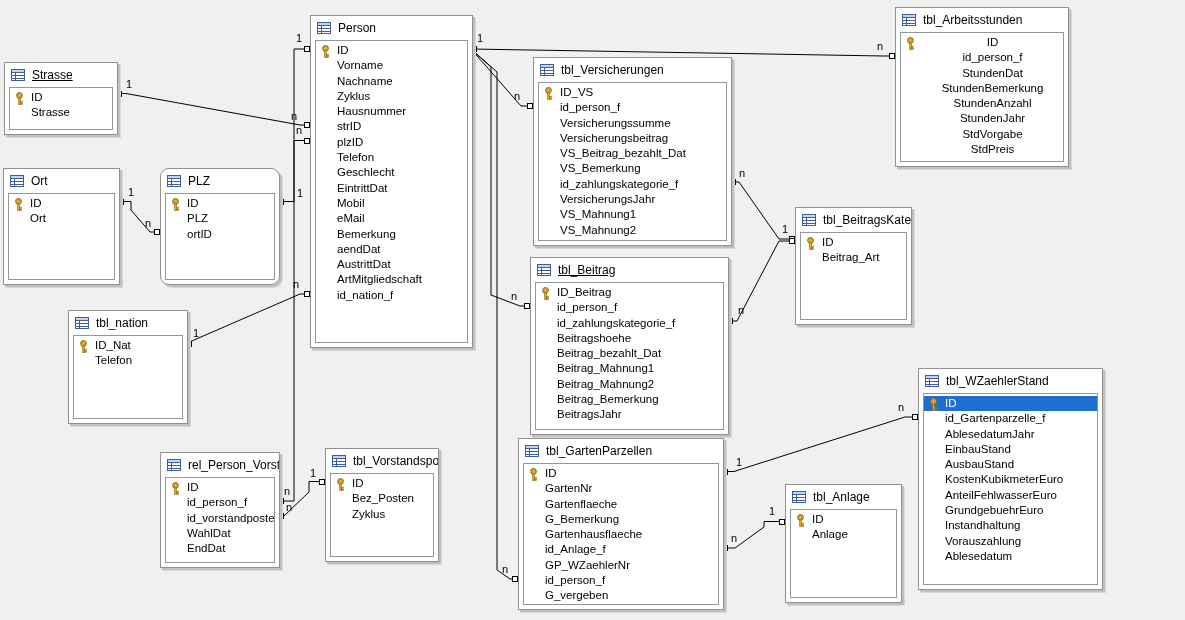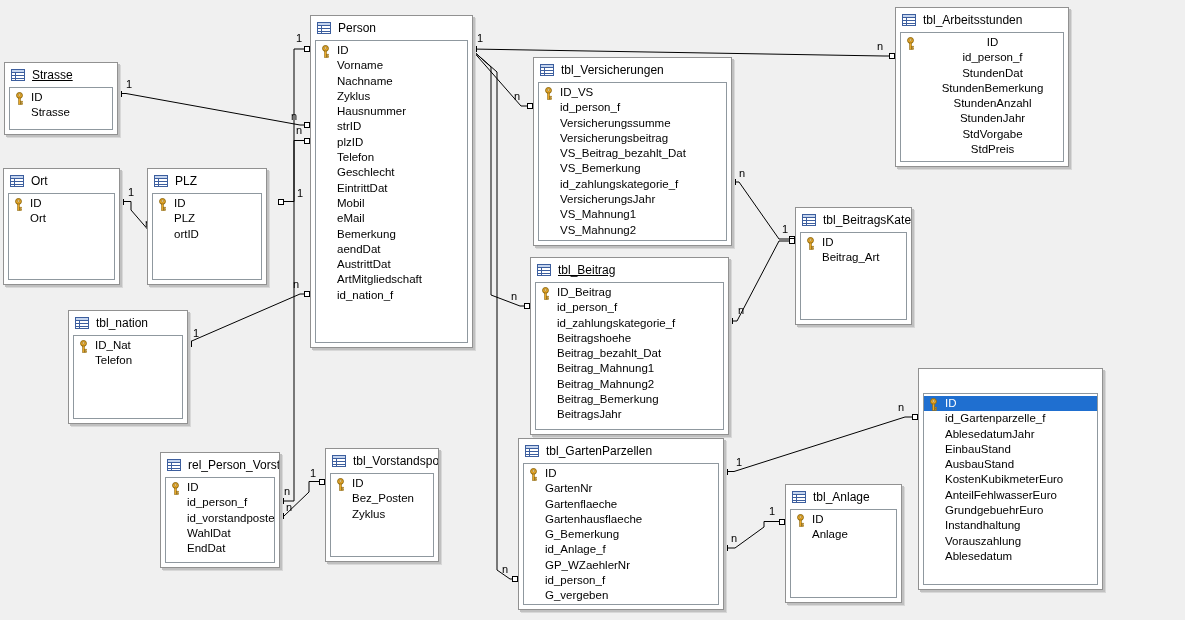--- a/index.html
+++ b/index.html
@@ -208,21 +208,21 @@
                 <circle cx="5.5" cy="3.4" r="2.9" fill="#ECA927" stroke="#8B6914"></circle>
                 <circle cx="5.5" cy="3" r="1" fill="#fff7e0" stroke="#8B6914" stroke-width="0.6"></circle>
                 <rect x="4.6" y="6" width="1.8" height="6.4" fill="#ECA927" stroke="#8B6914" stroke-width="0.6"></rect>
                 <rect x="6.4" y="9.2" width="2.2" height="1.2" fill="#ECA927" stroke="#8B6914" stroke-width="0.6"></rect>
                 <rect x="6.4" y="11.2" width="2.2" height="1.2" fill="#ECA927" stroke="#8B6914" stroke-width="0.6"></rect>
               </svg>
             </span><span>ID</span></div>
           <div class="field"><span>Ort</span></div>
         </div>
       </div>
-      <div class="entity" style="left: 147px; top: 168px; width: 118px; height: 115px;">
+      <div class="entity" style="left: 160px; top: 168px; width: 118px; height: 115px; border-radius: 9px;">
         <div class="entity-title">
           <span class="ticon">
             <svg width="14" height="12" viewBox="0 0 14 12">
               <rect x="0.5" y="0.5" width="13" height="11" fill="#ffffff" stroke="#3c5e9e"></rect>
               <rect x="0.5" y="0.5" width="13" height="3" fill="#c5d5ef" stroke="#3c5e9e"></rect>
               <line x1="0.5" y1="6.5" x2="13.5" y2="6.5" stroke="#3c5e9e"></line>
               <line x1="0.5" y1="9.5" x2="13.5" y2="9.5" stroke="#3c5e9e"></line>
               <line x1="4.5" y1="3.5" x2="4.5" y2="11.5" stroke="#3c5e9e"></line>
             </svg>
           </span>
@@ -409,22 +409,22 @@
               <svg width="11" height="13" viewBox="0 0 11 13">
                 <circle cx="5.5" cy="3.4" r="2.9" fill="#ECA927" stroke="#8B6914"></circle>
                 <circle cx="5.5" cy="3" r="1" fill="#fff7e0" stroke="#8B6914" stroke-width="0.6"></circle>
                 <rect x="4.6" y="6" width="1.8" height="6.4" fill="#ECA927" stroke="#8B6914" stroke-width="0.6"></rect>
                 <rect x="6.4" y="9.2" width="2.2" height="1.2" fill="#ECA927" stroke="#8B6914" stroke-width="0.6"></rect>
                 <rect x="6.4" y="11.2" width="2.2" height="1.2" fill="#ECA927" stroke="#8B6914" stroke-width="0.6"></rect>
               </svg>
             </span><span>ID</span></div>
           <div class="field"><span>GartenNr</span></div>
           <div class="field"><span>Gartenflaeche</span></div>
+          <div class="field"><span>G_Bemerkung</span></div>
           <div class="field"><span>Gartenhausflaeche</span></div>
-          <div class="field"><span>G_Bemerkung</span></div>
           <div class="field"><span>id_Anlage_f</span></div>
           <div class="field"><span>GP_WZaehlerNr</span></div>
           <div class="field"><span>id_person_f</span></div>
           <div class="field"><span>G_vergeben</span></div>
         </div>
       </div>
       <div class="entity" style="left: 795px; top: 207px; width: 115px; height: 116px;">
         <div class="entity-title">
           <span class="ticon">
             <svg width="14" height="12" viewBox="0 0 14 12">
@@ -502,20 +502,32 @@
           <div class="field"><span>id_person_f</span></div>
           <div class="field"><span>StundenDat</span></div>
           <div class="field"><span>StundenBemerkung</span></div>
           <div class="field"><span>StundenAnzahl</span></div>
           <div class="field"><span>StundenJahr</span></div>
           <div class="field"><span>StdVorgabe</span></div>
           <div class="field"><span>StdPreis</span></div>
         </div>
       </div>
       <div class="entity" style="left: 918px; top: 368px; width: 183px; height: 220px;">
+        <div class="entity-title">
+          <span class="ticon">
+            <svg width="14" height="12" viewBox="0 0 14 12">
+              <rect x="0.5" y="0.5" width="13" height="11" fill="#ffffff" stroke="#3c5e9e"></rect>
+              <rect x="0.5" y="0.5" width="13" height="3" fill="#c5d5ef" stroke="#3c5e9e"></rect>
+              <line x1="0.5" y1="6.5" x2="13.5" y2="6.5" stroke="#3c5e9e"></line>
+              <line x1="0.5" y1="9.5" x2="13.5" y2="9.5" stroke="#3c5e9e"></line>
+              <line x1="4.5" y1="3.5" x2="4.5" y2="11.5" stroke="#3c5e9e"></line>
+            </svg>
+          </span>
+          <span>tbl_WZaehlerStand</span>
+        </div>
         <div class="entity-fields">
           <div class="field selected"><span class="kicon">
               <svg width="11" height="13" viewBox="0 0 11 13">
                 <circle cx="5.5" cy="3.4" r="2.9" fill="#ECA927" stroke="#8B6914"></circle>
                 <circle cx="5.5" cy="3" r="1" fill="#fff7e0" stroke="#8B6914" stroke-width="0.6"></circle>
                 <rect x="4.6" y="6" width="1.8" height="6.4" fill="#ECA927" stroke="#8B6914" stroke-width="0.6"></rect>
                 <rect x="6.4" y="9.2" width="2.2" height="1.2" fill="#ECA927" stroke="#8B6914" stroke-width="0.6"></rect>
                 <rect x="6.4" y="11.2" width="2.2" height="1.2" fill="#ECA927" stroke="#8B6914" stroke-width="0.6"></rect>
               </svg>
             </span><span>ID</span></div>

